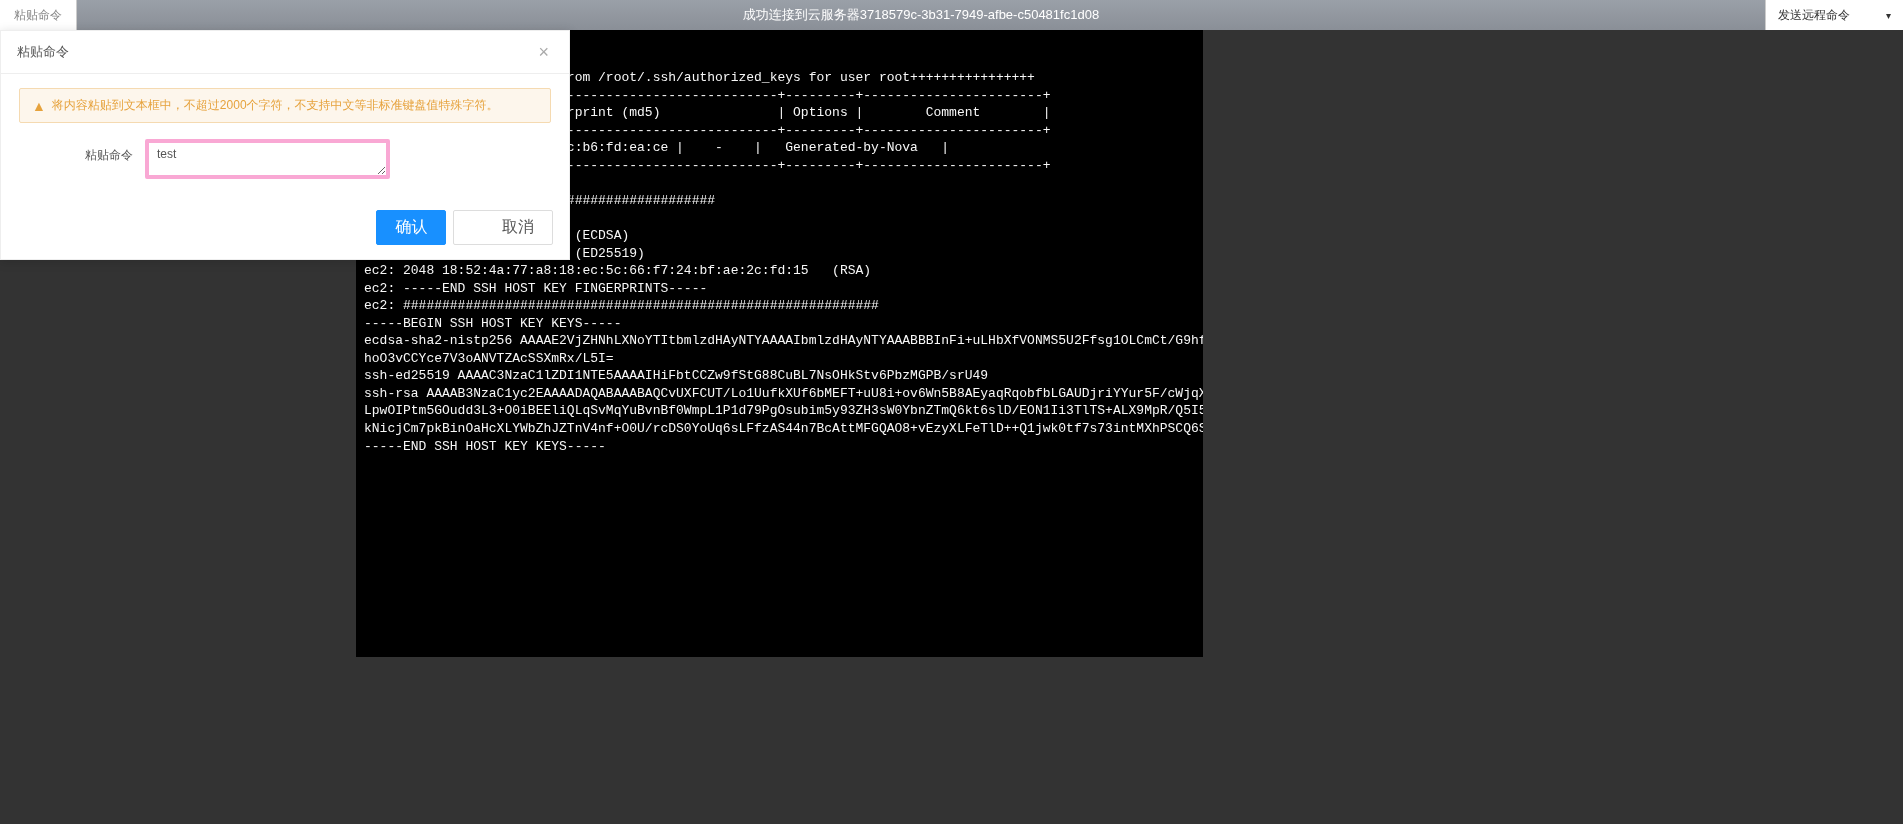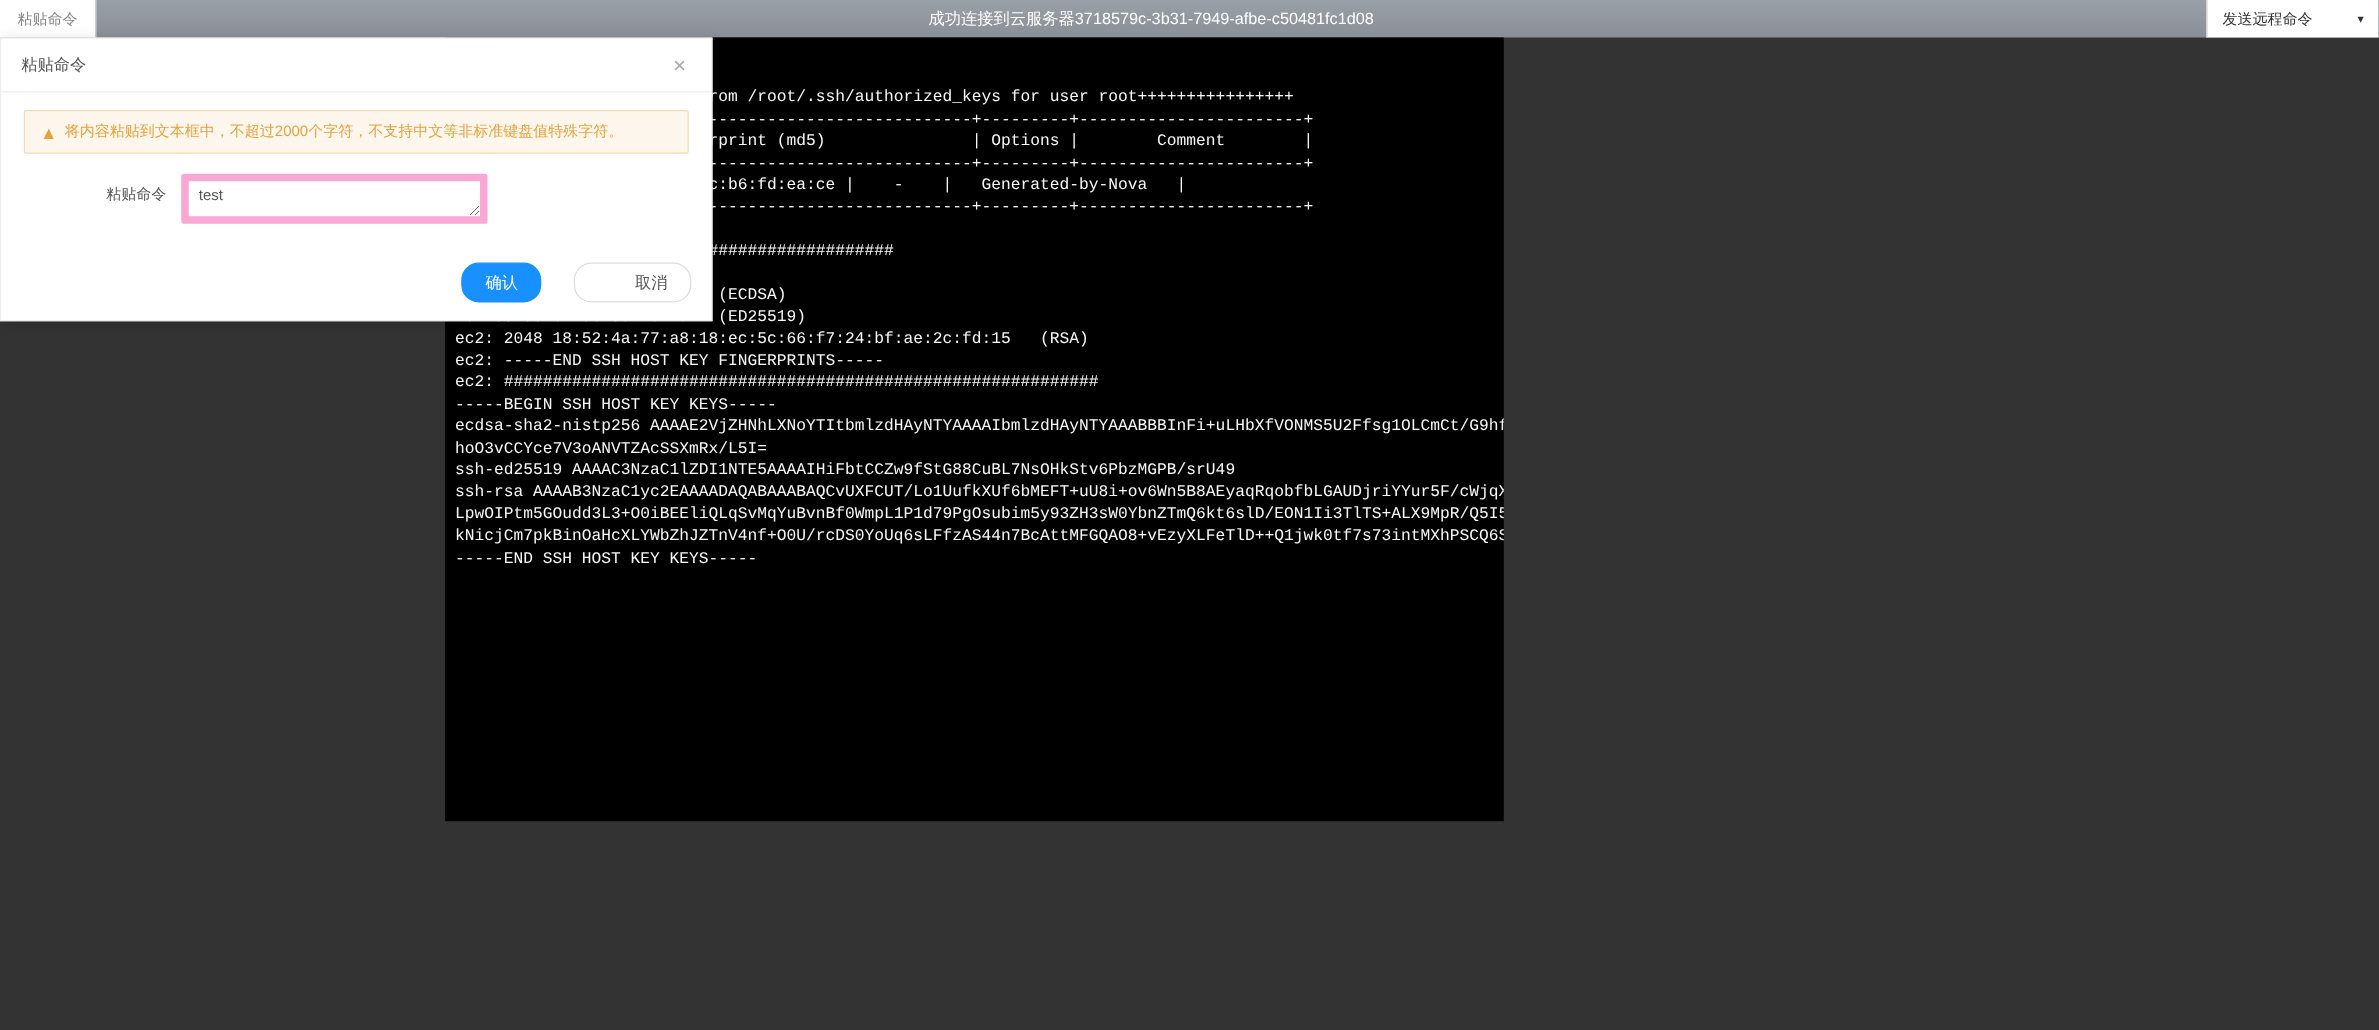--- a/index.html
+++ b/index.html
@@ -140,50 +140,50 @@
       padding-top: 8px;
       color: #555;
       font-size: 12px;
     }
     .form-control {
       flex: 0 0 245px;
     }
     .textarea-input {
       width: 245px;
       height: 40px;
-      border: 6px solid #f9a8d4;
+      border: 4px solid #f9a8d4;
       border-radius: 2px;
       padding: 4px 8px;
       font-family: inherit;
       font-size: 12px;
       color: #555;
       resize: both;
     }
     .dialog-footer {
       padding: 10px 16px 14px 16px;
       text-align: right;
     }
     .btn {
       display: inline-block;
       padding: 6px 18px;
-      font-size: 13px;
-      border-radius: 14px;
+      font-size: 16px;
+      border-radius: 2px;
       cursor: pointer;
       border: 1px solid transparent;
     }
     .btn-primary {
       background: #1890ff;
       color: #fff;
       border-color: #1890ff;
     }
     .btn-default {
       background: #fff;
       color: #555;
       border-color: #ddd;
-      margin-left: 22px;
+      margin-left: 3px;
       padding-left: 48px;
     }
   </style>
 </head>
 <body>
 
 <div class="top-bar">
   <div class="top-bar-left-tab">粘贴命令</div>
   <div class="top-bar-spacer-left"></div>
   <div class="top-bar-center">成功连接到云服务器3718579c-3b31-7949-afbe-c50481fc1d08</div>

